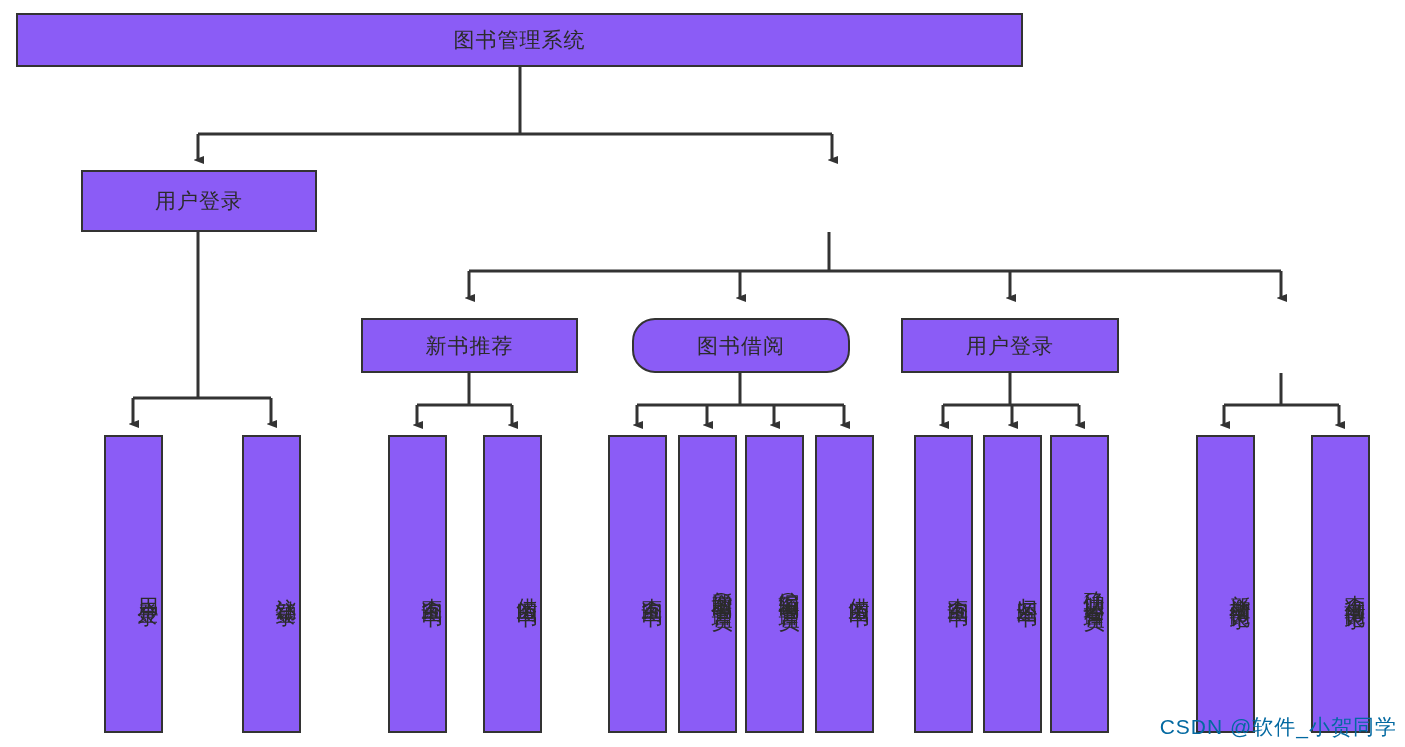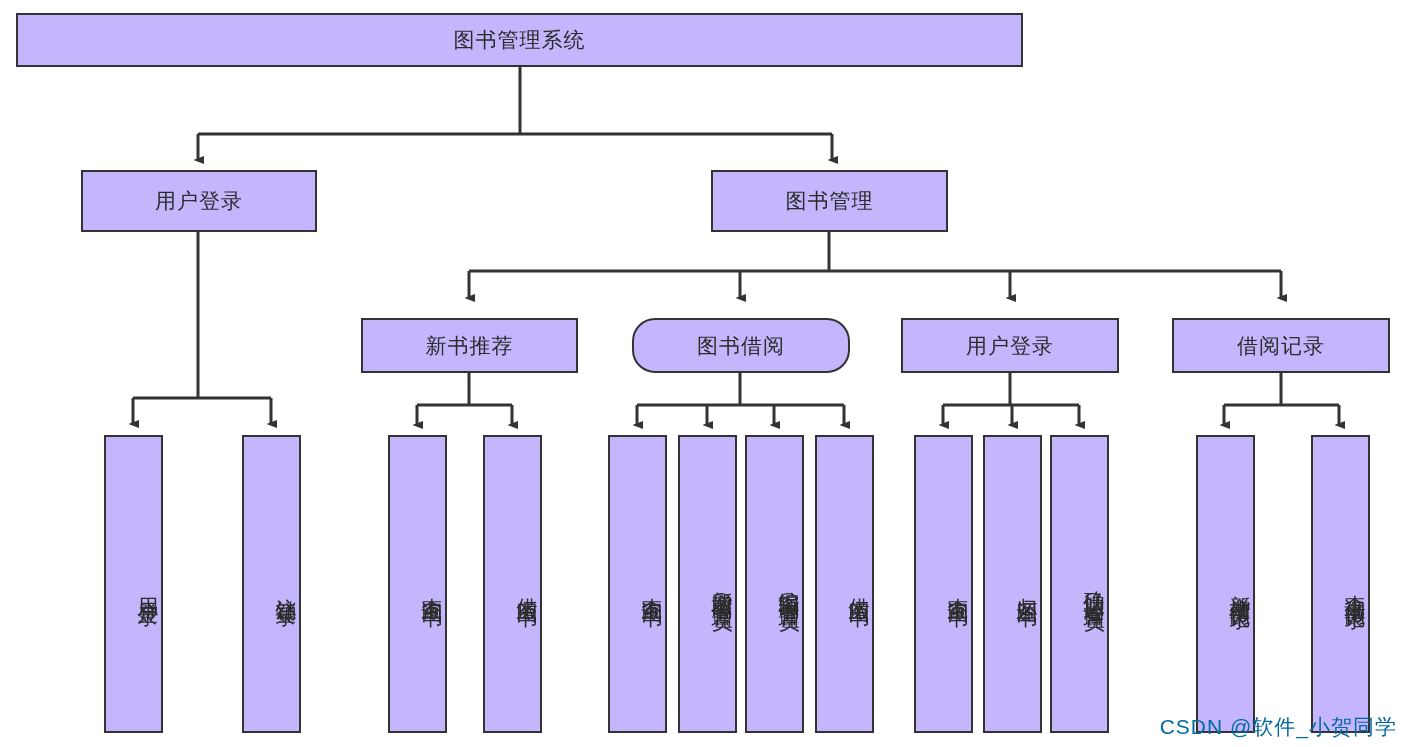--- a/index.html
+++ b/index.html
@@ -21,21 +21,21 @@
     position: absolute;
     left: 0;
     top: 0;
     width: 1405px;
     height: 747px;
     pointer-events: none;
   }
   .node {
     position: absolute;
     box-sizing: border-box;
-    background: #c4b5fd;
+    background: #8b5cf6;
     border: 2px solid #333333;
     display: flex;
     align-items: center;
     justify-content: center;
     color: #2b2b2b;
   }
   .node.horiz {
     font-size: 21px;
     letter-spacing: 1px;
   }
@@ -120,35 +120,29 @@
     </g>
   </svg>
 
   <div class="node horiz" style="left:16px; top:13px; width:1007px; height:54px;">
     <span>图书管理系统</span>
   </div>
 
   <div class="node horiz" style="left:81px; top:170px; width:236px; height:62px;">
     <span>用户登录</span>
   </div>
-  <div class="node horiz" style="left:711px; top:170px; width:237px; height:62px;">
-    <span>图书管理</span>
-  </div>
 
   <div class="node horiz" style="left:361px; top:318px; width:217px; height:55px;align-items:center;">
     <span>新书推荐</span>
   </div>
   <div class="node horiz" style="left:632px; top:318px; width:218px; height:55px;border-radius:23px;">
     <span>图书借阅</span>
   </div>
   <div class="node horiz" style="left:901px; top:318px; width:218px; height:55px;">
     <span>用户登录</span>
-  </div>
-  <div class="node horiz" style="left:1172px; top:318px; width:218px; height:55px;">
-    <span>借阅记录</span>
   </div>
 
   <div class="node vert" style="left:104px; top:435px; width:59px; height:298px;">
     <span class="vtext">用户登录</span>
   </div>
   <div class="node vert" style="left:242px; top:435px; width:59px; height:298px;">
     <span class="vtext">注销登录</span>
   </div>
 
   <div class="node vert" style="left:388px; top:435px; width:59px; height:298px;">

